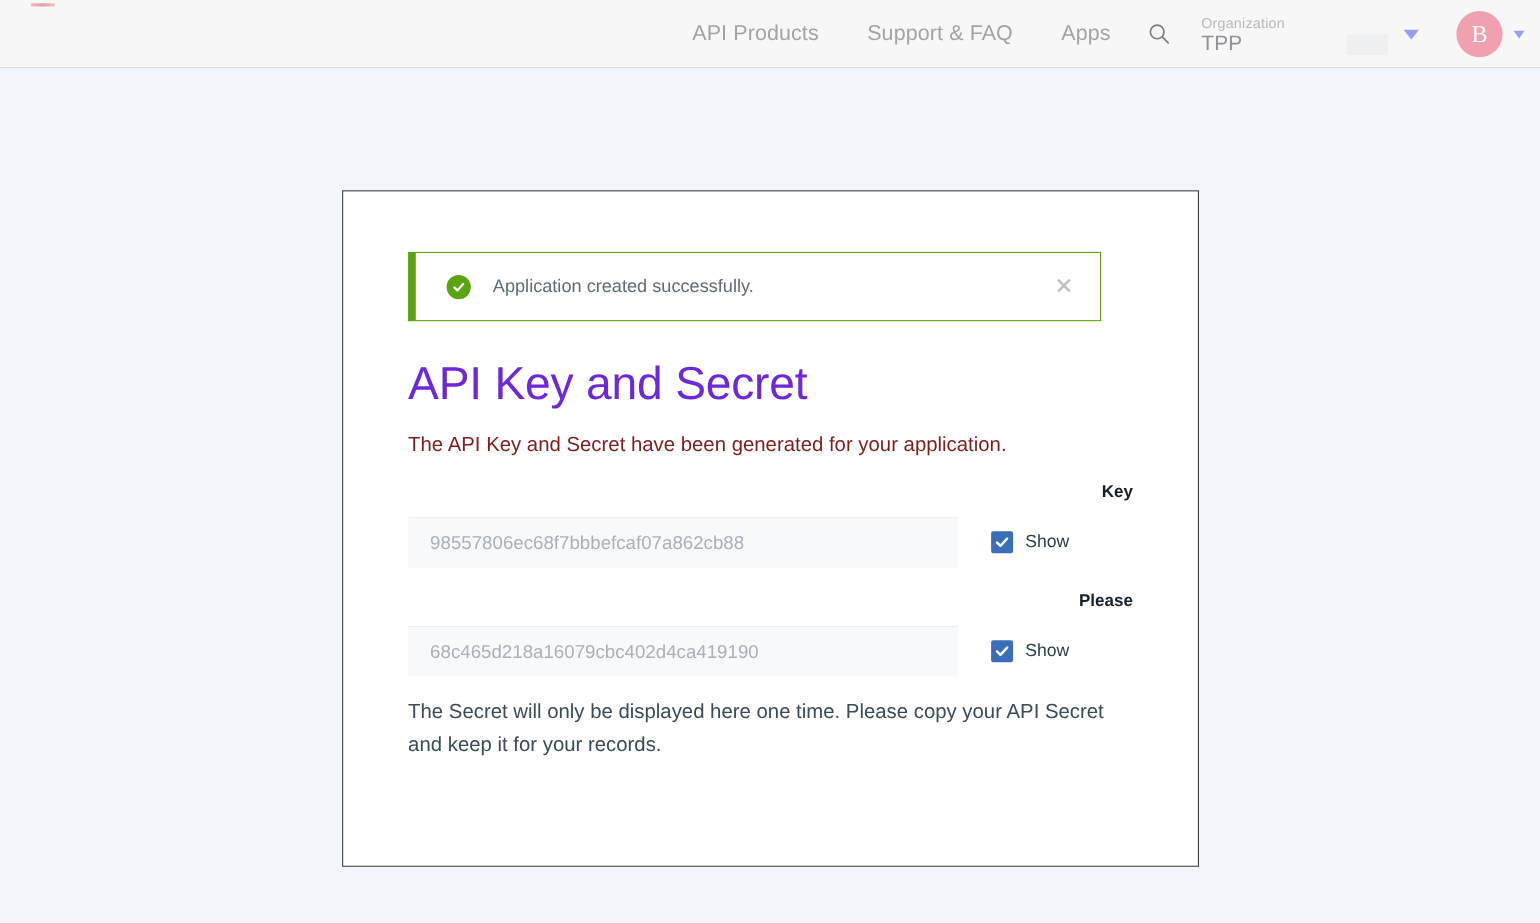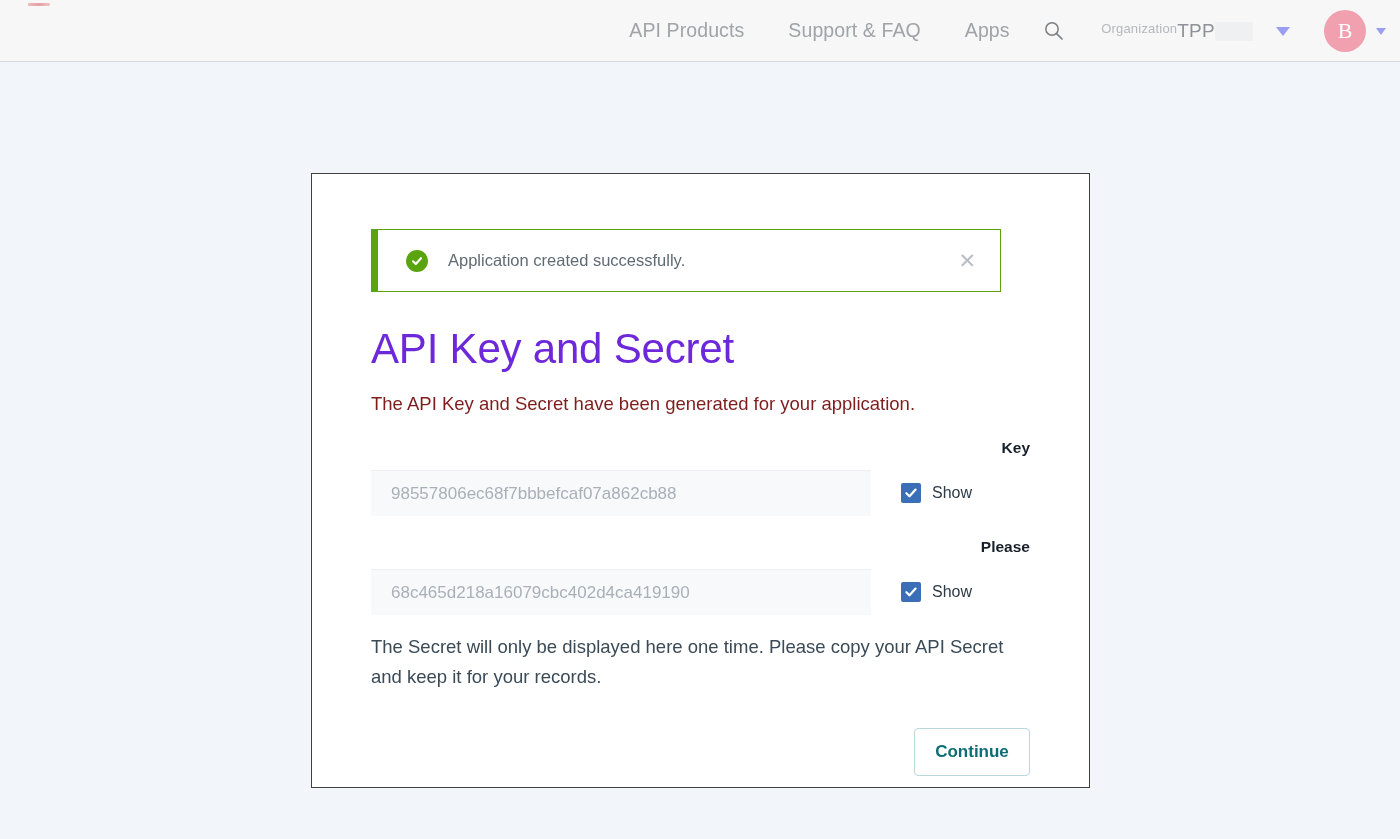--- a/index.html
+++ b/index.html
@@ -66,21 +66,21 @@
     display: flex;
     align-items: center;
     justify-content: center;
     margin-right: 16px;
     cursor: pointer;
   }
   .search-btn svg { display: block; }
 
   .org-block {
     display: flex;
-    flex-direction: row;
+    flex-direction: column;
     justify-content: center;
     min-width: 140px;
     padding-right: 8px;
     cursor: pointer;
   }
   .org-label {
     font-size: 13px;
     color: #b5b8bd;
     line-height: 17px;
     letter-spacing: .2px;
@@ -355,16 +355,13 @@
             </svg>
           </span>
           <span class="checkbox-label">Show</span>
         </label>
       </div>
 
       <p class="note">The Secret will only be displayed here one time. Please copy your API Secret and keep it for your records.</p>
     </div>
   </div>
 
-  <div class="actions">
-    <button class="btn-continue">Continue</button>
-  </div>
 </div>
 
 </body></html>

